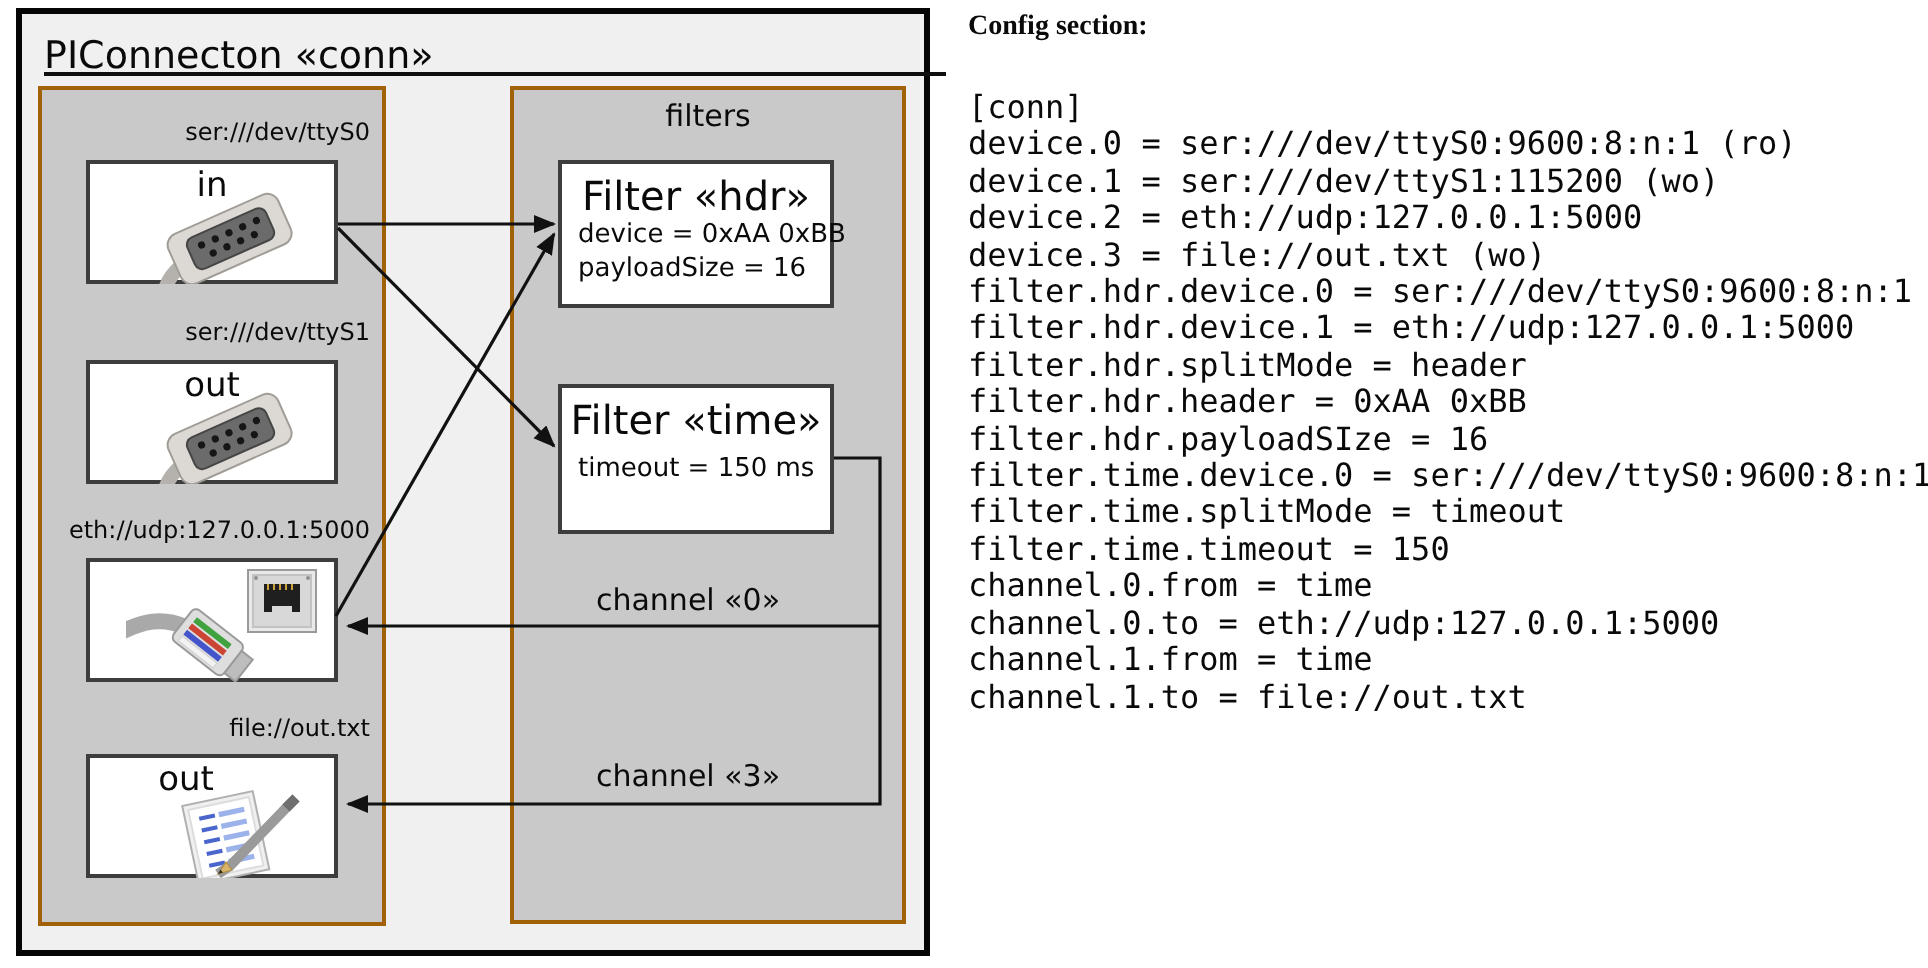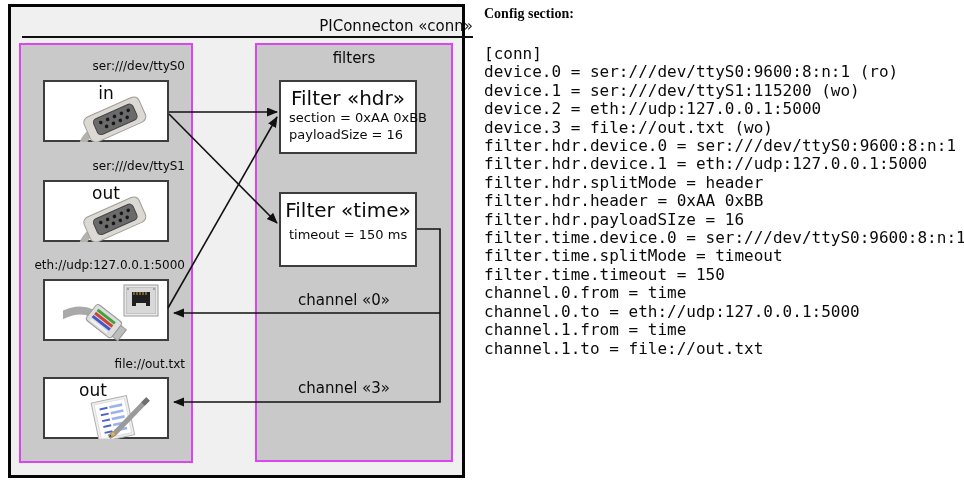--- a/index.html
+++ b/index.html
@@ -3,25 +3,25 @@
 <meta charset="utf-8">
 <style>
   * { margin:0; padding:0; box-sizing:border-box; }
   body { background:#fff; font-family:"DejaVu Sans", sans-serif; color:#0a0a0a; }
   .stage { position:relative; width:964px; height:484px; background:#fff; overflow:hidden; }
 
   
   .frame { position:absolute; left:8px; top:4px; width:457px; height:474px;
            background:#f0f0f0; border:3px solid #050505; }
   .frame-title { position:absolute; left:11px; top:7px; width:451px; height:24px;
-                 border-bottom:2px solid #0f0f0f; text-align:right;
-                 font-size:15px; padding-top:3px; }
-
-  
-  .group { position:absolute; background:#c9c9c9; border:2px solid #d946ef; }
+                 border-bottom:2px solid #0f0f0f; text-align:left;
+                 font-size:19px; padding-top:3px; }
+
+  
+  .group { position:absolute; background:#c9c9c9; border:2px solid #a16207; }
   .devices-group { left:19px; top:43px; width:174px; height:420px; }
   .filters-group { left:255px; top:43px; width:198px; height:419px; }
   .group-title { text-align:center; font-size:15px; padding-top:4px; }
 
   
   .dev-label { position:absolute; left:27px; width:158px; text-align:right; font-size:12px; }
   .dev-box { position:absolute; left:43px; width:126px; height:62px;
              background:#fff; border:2px solid #3d3d3d; }
   .port-label { position:absolute; top:1px; left:0; right:0; text-align:center; font-size:17px; }
   .port-label.tl { text-align:left; padding-left:6px; }
@@ -140,21 +140,21 @@
         <path d="M58,11 L63,6" stroke="#6f6f6f" stroke-width="5"></path>
         <path d="M24,44 L31,42 L28,38 z" fill="#d8b36a" stroke="#b08d44" stroke-width="0.6"></path>
         <path d="M24,44 L26.5,43.2 L25.2,41.8 z" fill="#2c2c2c"></path>
       </g>
     </svg>
     <div class="port-label" style="text-align:center; padding-right:26px">out</div>
   </div>
 
   <div class="filter-box" style="top:80px; height:74px">
     <div class="filter-title">Filter «hdr»</div>
-    <div class="filter-prop" style="top:28px">section = 0xAA 0xBB</div>
+    <div class="filter-prop" style="top:28px">device = 0xAA 0xBB</div>
     <div class="filter-prop" style="top:45px">payloadSize = 16</div>
   </div>
 
   <div class="filter-box" style="top:192px; height:75px">
     <div class="filter-title">Filter «time»</div>
     <div class="filter-prop" style="top:33px">timeout = 150 ms</div>
   </div>
 
   <div class="channel-label" style="top:291px">channel «0»</div>
   <div class="channel-label" style="top:379px">channel «3»</div>

